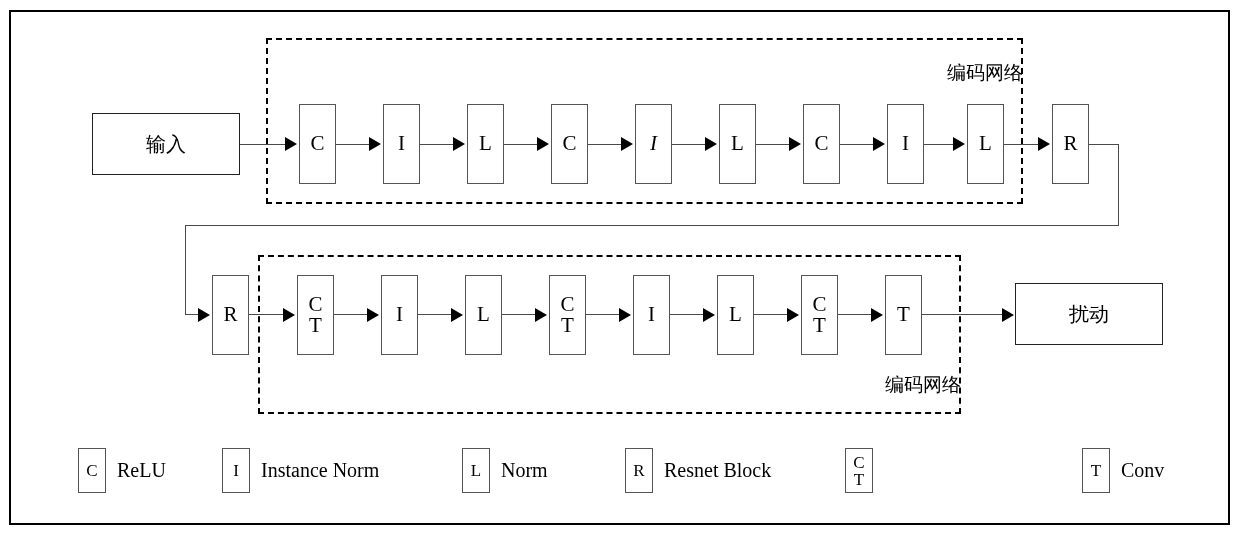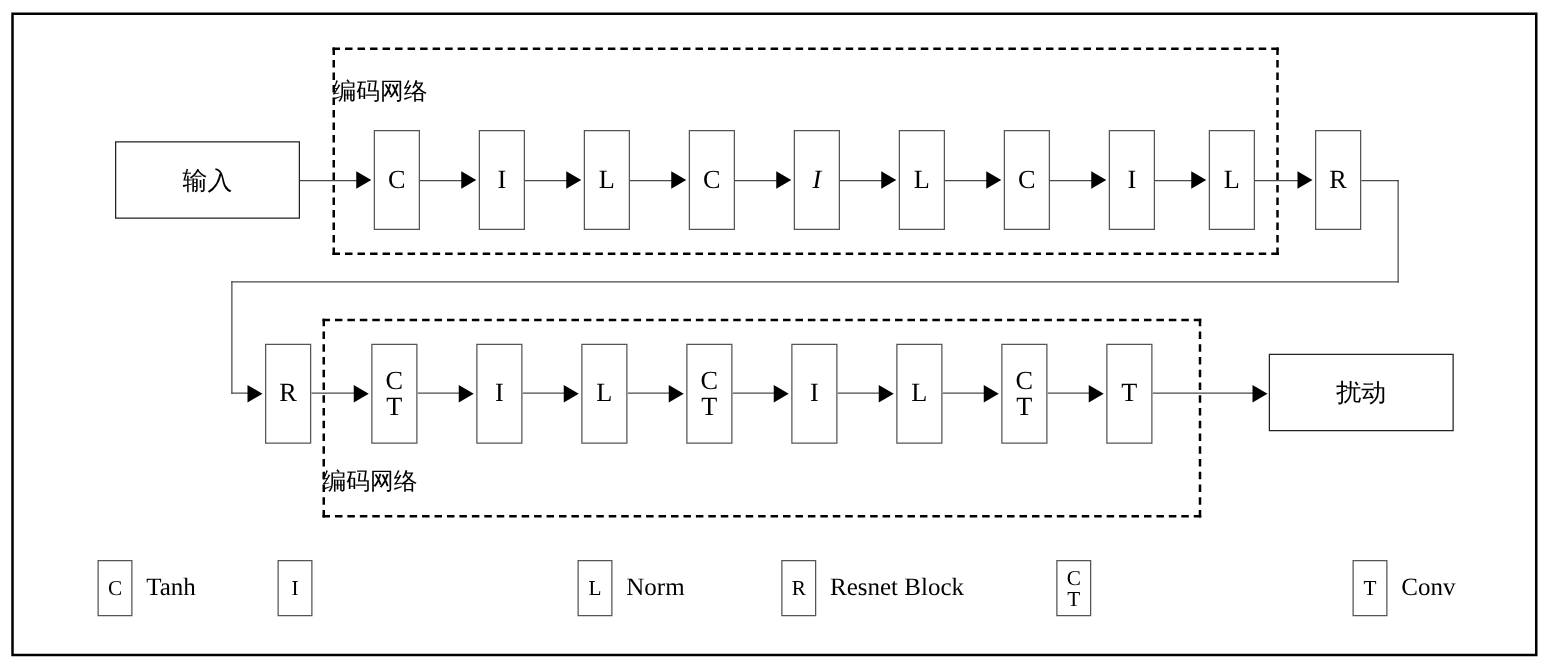--- a/index.html
+++ b/index.html
@@ -31,21 +31,21 @@
   .group-box {
     position: absolute;
     border: 2px dashed #000000;
     box-sizing: border-box;
   }
   .group-label {
     position: absolute;
     font-size: 19px;
     color: #000000;
     white-space: nowrap;
-    text-align: left;
+    text-align: right;
     font-family: "DejaVu Sans", "Liberation Sans", sans-serif;
   }
   
   .node {
     position: absolute;
     border: 1px solid #555555;
     box-sizing: border-box;
     background: #ffffff;
     display: flex;
     flex-direction: column;
@@ -287,27 +287,28 @@
 
   <div class="hline" style="left:922px; top:314px; width:82px;"></div>
   <div class="arrow" style="left:1002px; top:308px;"></div>
 
   <div class="legend-row">
 
     <div class="legend-item" style="left:78px;">
       <div class="legend-chip">
         <span class="sub">C</span>
       </div>
-      <span class="legend-text">Tanh</span>
+      <span class="legend-text">ReLU</span>
     </div>
 
     <div class="legend-item" style="left:222px;">
       <div class="legend-chip">
         <span class="sub">I</span>
       </div>
+      <span class="legend-text">Instance Norm</span>
     </div>
 
     <div class="legend-item" style="left:462px;">
       <div class="legend-chip">
         <span class="sub">L</span>
       </div>
       <span class="legend-text">Norm</span>
     </div>
 
     <div class="legend-item" style="left:625px;">

